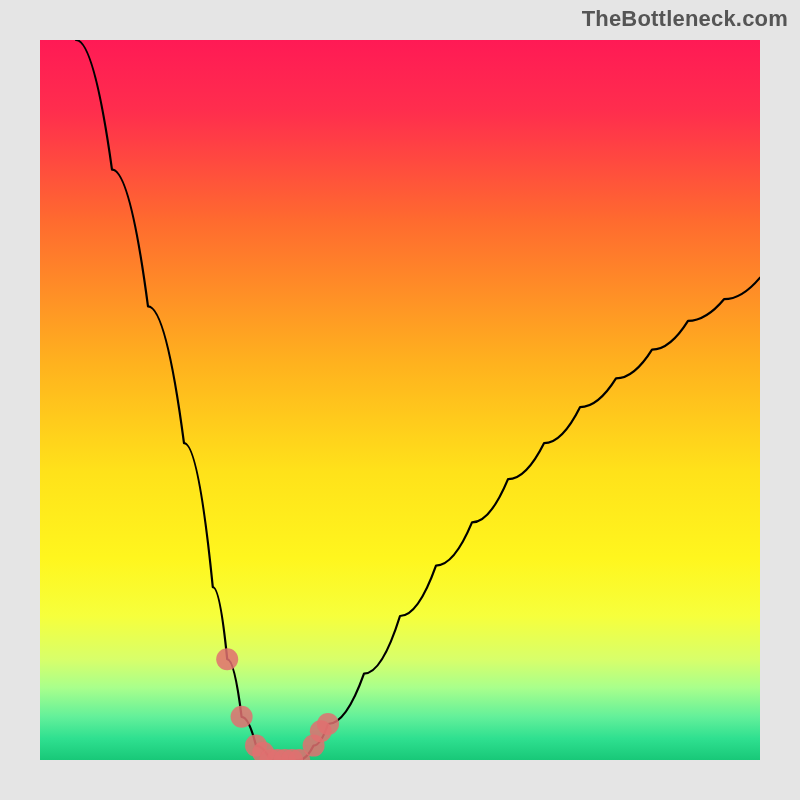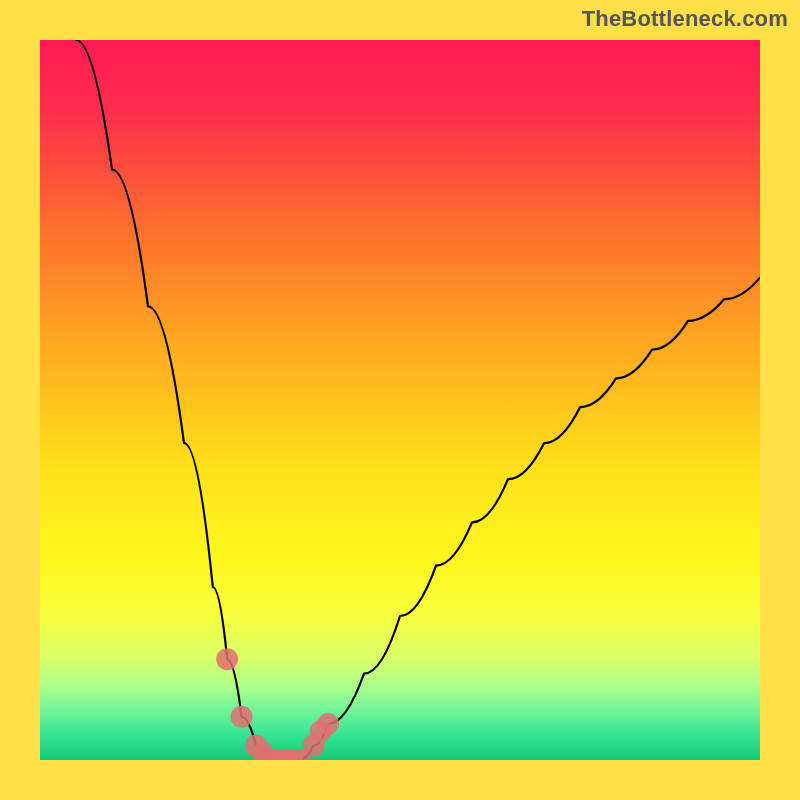--- a/index.html
+++ b/index.html
@@ -9,21 +9,21 @@
     height: 800px;
     background: #000;
     overflow: hidden;
   }
   .frame {
     position: absolute;
     left: 0;
     top: 0;
     width: 800px;
     height: 800px;
-    background: #fde047;
+    background: #e5e5e5;
   }
   .plot-area {
     position: absolute;
     left: 40px;
     top: 40px;
     width: 720px;
     height: 720px;
     overflow: hidden;
   }
   .gradient {

